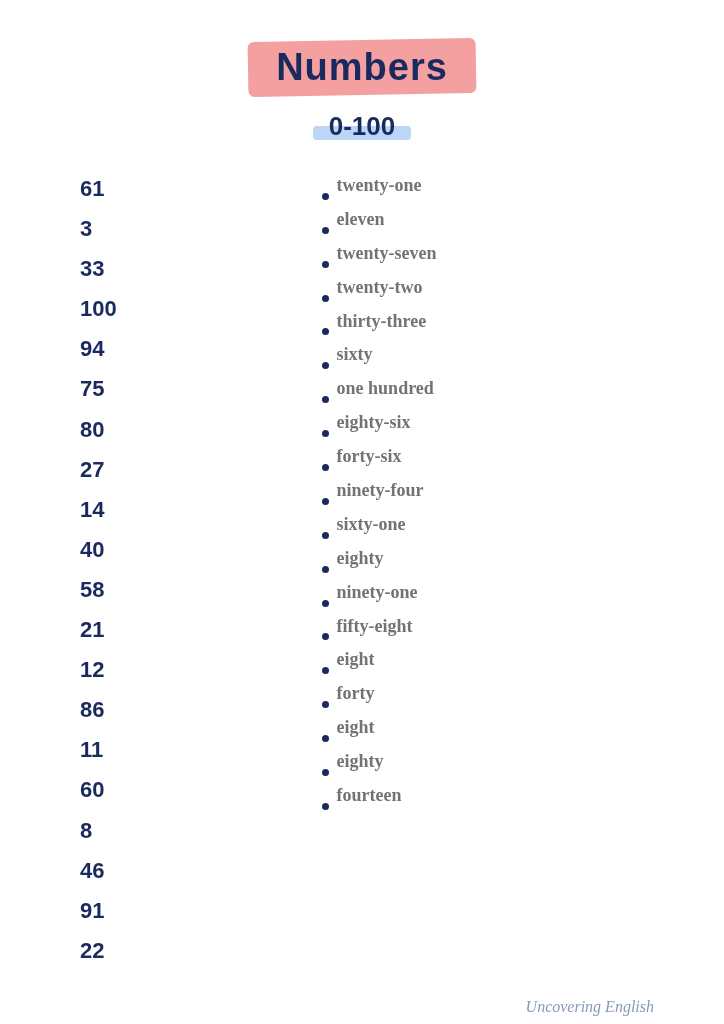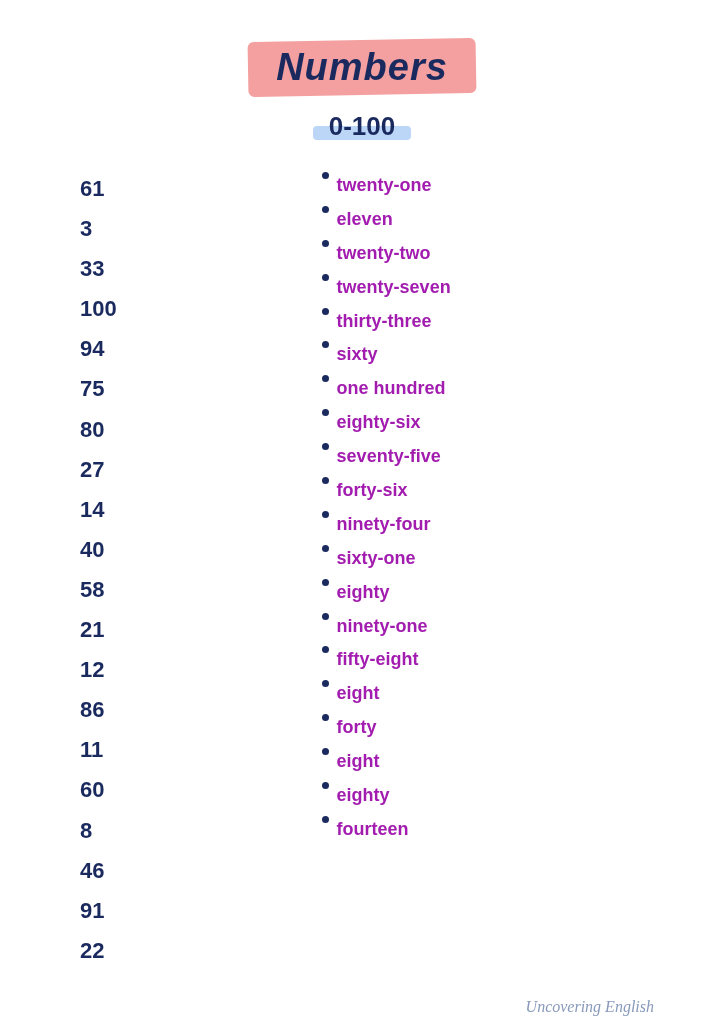--- a/index.html
+++ b/index.html
@@ -12,21 +12,20 @@
       display: flex;
       flex-direction: column;
       align-items: center;
       padding: 30px 60px 40px 60px;
     }
 
     .title-wrapper {
       position: relative;
       margin-bottom: 16px;
       margin-top: 10px;
-      font-style: italic;
     }
 
     .title-highlight {
       position: absolute;
       top: 0; left: -10px; right: -10px; bottom: 0;
       background: #f4a0a0;
       border-radius: 6px;
       transform: rotate(-1deg);
     }
 
@@ -89,26 +88,26 @@
     .number-item {
       font-size: 22px;
       font-weight: 900;
       color: #1a2a5e;
       font-family: 'Arial Black', 'Arial Bold', sans-serif;
       line-height: 1.55;
     }
 
     .word-item {
       display: flex;
-      align-items: flex-start;
+      align-items: flex-end;
       gap: 8px;
       font-size: 18px;
       font-weight: 700;
-      color: #a21caf;
-      font-family: Liberation Sans, sans-serif;
+      color: #737373;
+      font-family: Liberation Serif, serif;
       line-height: 1.55;
     }
 
     .bullet {
       width: 7px;
       height: 7px;
       border-radius: 50%;
       background: #1a2a5e;
       flex-shrink: 0;
     }
@@ -164,45 +163,41 @@
       <div class="word-item">
         <span class="bullet"></span>
         <span>twenty-one</span>
       </div>
       <div class="word-item">
         <span class="bullet"></span>
         <span>eleven</span>
       </div>
       <div class="word-item">
         <span class="bullet"></span>
+        <span>twenty-seven</span>
+      </div>
+      <div class="word-item">
+        <span class="bullet"></span>
         <span>twenty-two</span>
       </div>
       <div class="word-item">
         <span class="bullet"></span>
-        <span>twenty-seven</span>
-      </div>
-      <div class="word-item">
-        <span class="bullet"></span>
         <span>thirty-three</span>
       </div>
       <div class="word-item">
         <span class="bullet"></span>
         <span>sixty</span>
       </div>
       <div class="word-item">
         <span class="bullet"></span>
         <span>one hundred</span>
       </div>
       <div class="word-item">
         <span class="bullet"></span>
         <span>eighty-six</span>
-      </div>
-      <div class="word-item">
-        <span class="bullet"></span>
-        <span>seventy-five</span>
       </div>
       <div class="word-item">
         <span class="bullet"></span>
         <span>forty-six</span>
       </div>
       <div class="word-item">
         <span class="bullet"></span>
         <span>ninety-four</span>
       </div>
       <div class="word-item">

